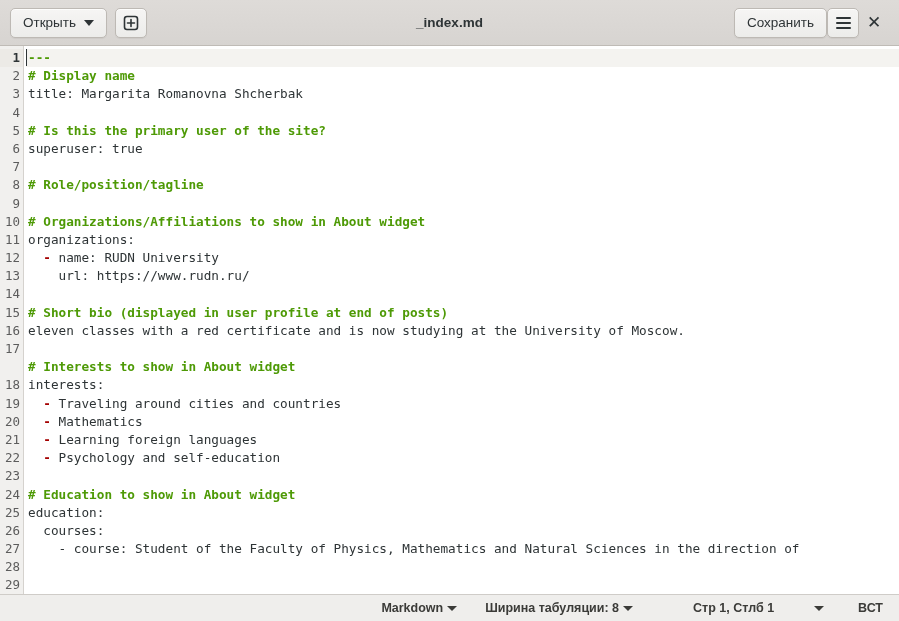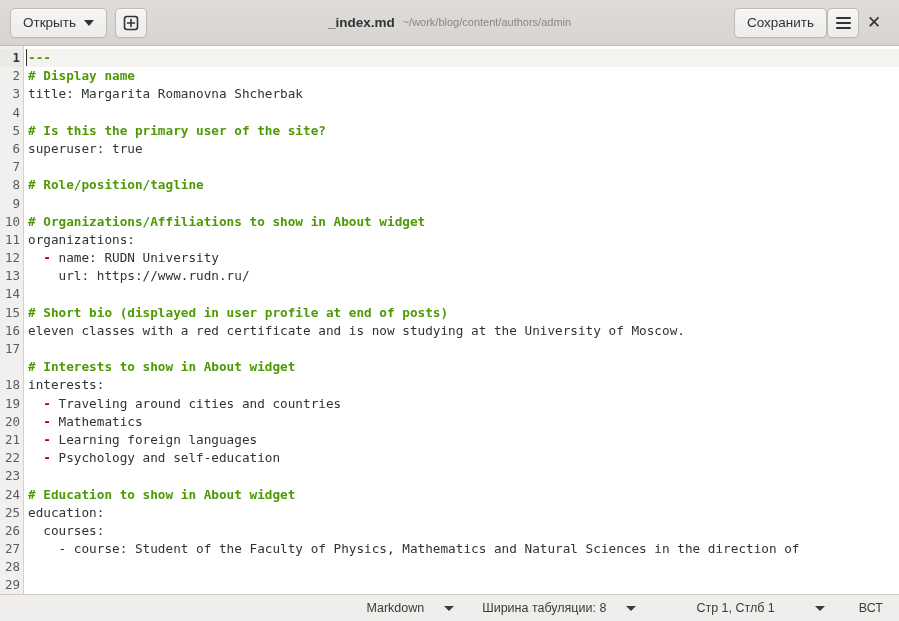--- a/index.html
+++ b/index.html
@@ -50,21 +50,21 @@
   .burger{display:flex;flex-direction:column;gap:3px;}
   .burger i{display:block;width:15px;height:2px;background:#2e3436;border-radius:1px;}
   .closebtn{
     width:30px;height:30px;display:flex;align-items:center;justify-content:center;
     color:#2e3436;font-size:17px;line-height:1;cursor:default;background:transparent;border:0;
     font-family:"Liberation Sans", sans-serif;
   }
 
   .hb-title{
     position:absolute;left:0;right:0;top:0;bottom:0;
-    display:flex;flex-direction:row;align-items:center;justify-content:center;
+    display:flex;flex-direction:column;align-items:center;justify-content:center;
     pointer-events:none;z-index:1;gap:8px;
   }
   .hb-title .t1{font-size:13.5px;font-weight:bold;color:#2e3436;line-height:1.15;}
   .hb-title .t2{font-size:11px;color:#8b8780;line-height:1.25;margin-top:1px;}
 
   
   .editor{
     flex:1 1 auto;
     position:relative;
     overflow:hidden;
@@ -110,21 +110,21 @@
   .statusbar{
     height:27px;min-height:27px;
     background:#efeeec;
     border-top:1px solid #cfccc8;
     display:flex;align-items:center;
     font-size:12.5px;color:#3b3b38;
     box-sizing:border-box;
     padding:0 16px 0 0;
   }
   .sb-spacer{flex:1 1 auto;}
-  .sb-item{display:flex;align-items:center;gap:20px;white-space:nowrap;cursor:default;}
+  .sb-item{display:flex;align-items:center;gap:4px;white-space:nowrap;cursor:default;font-weight:bold;}
   .sb-caret{
     width:0;height:0;
     border-left:5px solid transparent;
     border-right:5px solid transparent;
     border-top:5px solid #3b3b38;
     display:inline-block;
   }
   .gap-a{width:28px;}
   .gap-b{width:60px;}
   .gap-c{width:40px;}
@@ -145,21 +145,20 @@
       <div class="btn icon-only">
         <svg class="plus-icon" width="16" height="16" viewBox="0 0 16 16">
           <rect x="1.5" y="1.5" width="13" height="13" rx="2.5" ry="2.5" fill="none" stroke="#2e3436" stroke-width="1.6"></rect>
           <path d="M8 4.5 L8 11.5 M4.5 8 L11.5 8" stroke="#2e3436" stroke-width="1.6" stroke-linecap="round"></path>
         </svg>
       </div>
     </div>
 
     <div class="hb-title">
       <div class="t1">_index.md</div>
-      <div class="t2">~/work/blog/content/authors/admin</div>
     </div>
 
     <div class="hb-right">
       <div class="btn">
         <span>Сохранить</span>
       </div>
       <div class="btn icon-only">
         <span class="burger">
             <i></i>
             <i></i>

